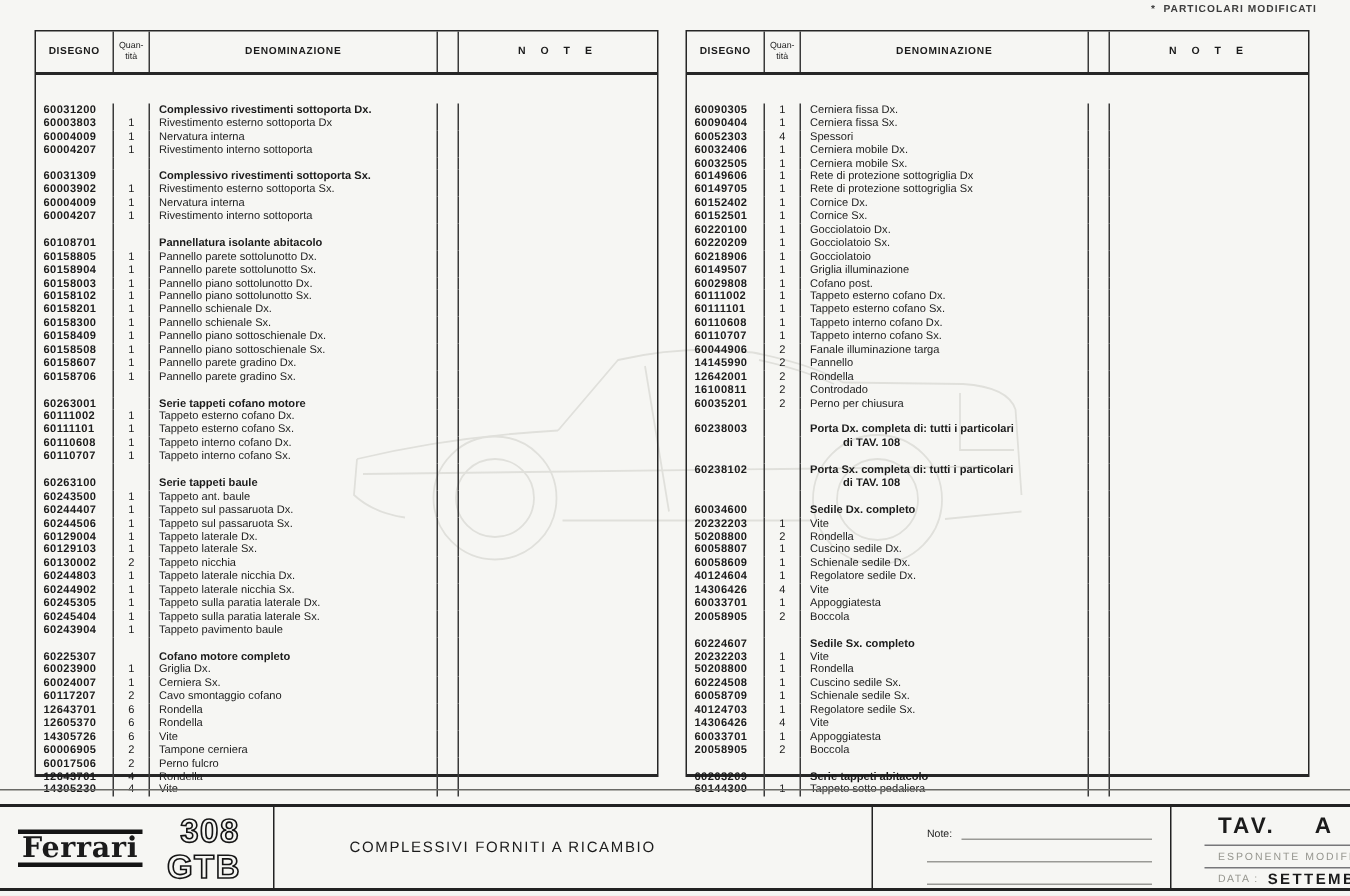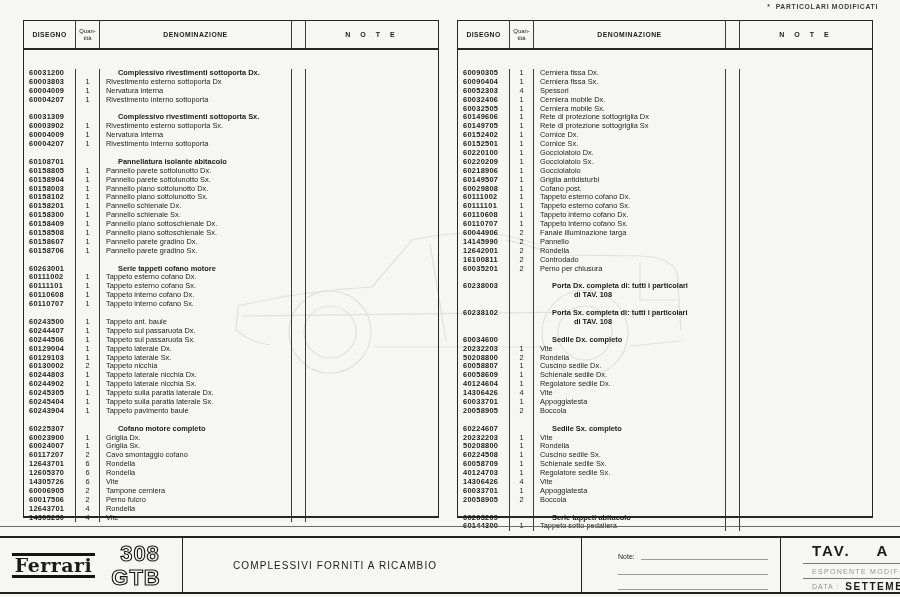--- a/index.html
+++ b/index.html
@@ -27,21 +27,21 @@
   .h-den{font-size:6.8px;font-weight:bold;letter-spacing:.5px;}
   .h-note{font-size:7px;font-weight:bold;letter-spacing:4px;}
   .tbody{padding-top:19px;}
   .trow{display:grid;grid-template-columns:52px 24px 192px 14px 1fr;height:8.9px;
         font-size:7.4px;line-height:8.9px;box-sizing:border-box;}
   .trow .c{border-right:1px solid #3a3a3a;box-sizing:border-box;overflow:hidden;white-space:nowrap;}
   .trow .c:last-child{border-right:none;}
   .trow .cd{padding-left:5px;font-weight:bold;letter-spacing:.3px;}
   .trow .cq{text-align:center;}
   .trow .cn{padding-left:6px;}
-  .trow.b .cn{font-weight:bold;margin-left:12px;}
+  .trow.b .cn{font-weight:bold;}
   .trow.cont .cn{padding-left:28px;font-weight:bold;}
   
   .prefooter-rule{position:absolute;left:0;top:526px;width:900px;height:1px;background:#6a6a66;z-index:2;}
   
   .footer{position:absolute;left:0;top:536px;width:900px;height:58px;box-sizing:border-box;
           border-top:2px solid #222;border-bottom:2.5px solid #222;display:grid;
           grid-template-columns:183px 377px 177px 163px;z-index:2;gap:22px;}
   .fcell{border-right:1.5px solid #222;box-sizing:border-box;position:relative;}
   .fcell:last-child{border-right:none;}
   .logo-cell{display:flex;align-items:center;justify-content:center;gap:7px;}
@@ -295,20 +295,27 @@
           <span class="c cx"></span>
           <span class="c cnote"></span>
         </div>
         <div class="trow">
           <span class="c cd"></span>
           <span class="c cq"></span>
           <span class="c cn"></span>
           <span class="c cx"></span>
           <span class="c cnote"></span>
         </div>
+        <div class="trow b">
+          <span class="c cd">60263100</span>
+          <span class="c cq"></span>
+          <span class="c cn">Serie tappeti baule</span>
+          <span class="c cx"></span>
+          <span class="c cnote"></span>
+        </div>
         <div class="trow">
           <span class="c cd">60243500</span>
           <span class="c cq">1</span>
           <span class="c cn">Tappeto ant. baule</span>
           <span class="c cx"></span>
           <span class="c cnote"></span>
         </div>
         <div class="trow">
           <span class="c cd">60244407</span>
           <span class="c cq">1</span>
@@ -396,21 +403,21 @@
         <div class="trow">
           <span class="c cd">60023900</span>
           <span class="c cq">1</span>
           <span class="c cn">Griglia Dx.</span>
           <span class="c cx"></span>
           <span class="c cnote"></span>
         </div>
         <div class="trow">
           <span class="c cd">60024007</span>
           <span class="c cq">1</span>
-          <span class="c cn">Griglia Sx.</span>
+          <span class="c cn">Cerniera Sx.</span>
           <span class="c cx"></span>
           <span class="c cnote"></span>
         </div>
         <div class="trow">
           <span class="c cd">60117207</span>
           <span class="c cq">2</span>
           <span class="c cn">Cavo smontaggio cofano</span>
           <span class="c cx"></span>
           <span class="c cnote"></span>
         </div>
@@ -558,21 +565,21 @@
         <div class="trow">
           <span class="c cd">60218906</span>
           <span class="c cq">1</span>
           <span class="c cn">Gocciolatoio</span>
           <span class="c cx"></span>
           <span class="c cnote"></span>
         </div>
         <div class="trow">
           <span class="c cd">60149507</span>
           <span class="c cq">1</span>
-          <span class="c cn">Griglia antidisturbi</span>
+          <span class="c cn">Griglia illuminazione</span>
           <span class="c cx"></span>
           <span class="c cnote"></span>
         </div>
         <div class="trow">
           <span class="c cd">60029808</span>
           <span class="c cq">1</span>
           <span class="c cn">Cofano post.</span>
           <span class="c cx"></span>
           <span class="c cnote"></span>
         </div>

